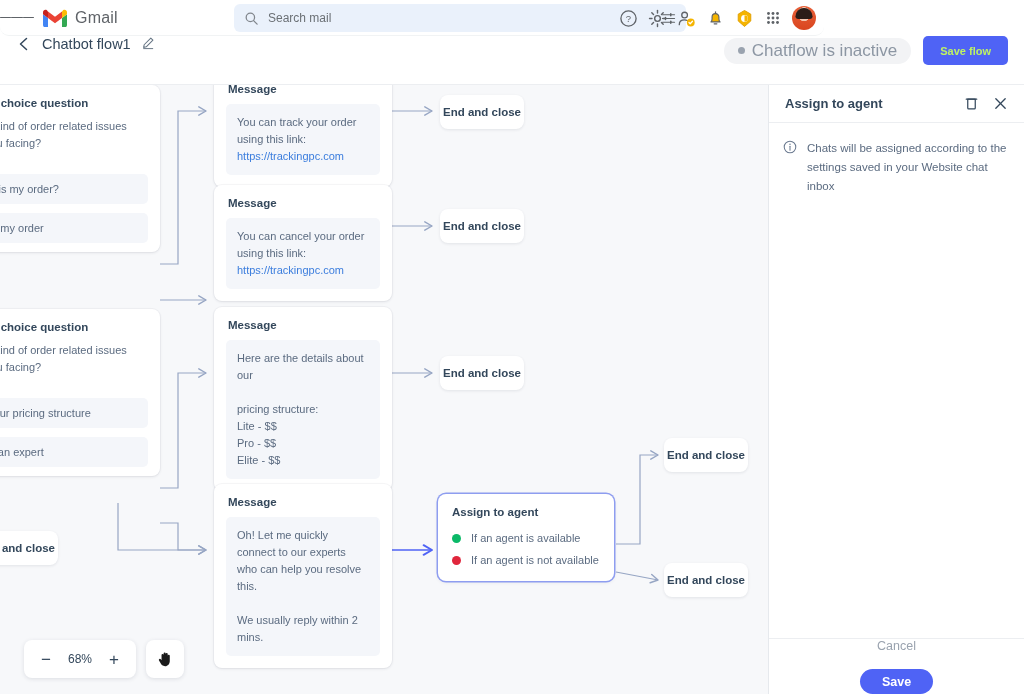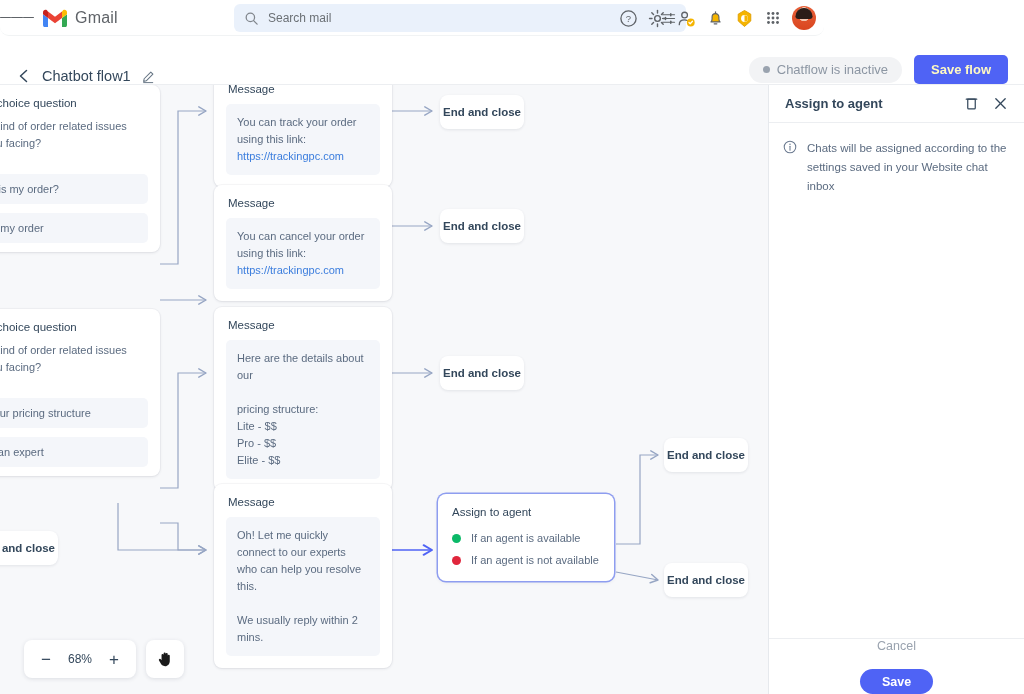--- a/index.html
+++ b/index.html
@@ -54,49 +54,49 @@
   .avatar::after {
     content: ""; position: absolute; left: 50%; top: 10%;
     transform: translateX(-50%); width: 17px; height: 11px;
     background: #2b1d18; border-radius: 9px 9px 3px 3px;
   }
 
   
   .subbar {
     position: absolute; top: 36px; left: 0; width: 1024px; height: 49px;
     background: #fff; border-bottom: 1px solid #eceef1;
-    display: flex; align-items: flex-end; padding: 0 16px;
+    display: flex; align-items: flex-start; padding: 0 16px;
   }
   .back-chevron { width: 16px; height: 16px; cursor: pointer; margin-right: 10px; }
   .flow-title { font-size: 14.5px; color: #33475b; font-weight: 500; }
   .edit-pencil { width: 14px; height: 14px; margin-left: 10px; cursor: pointer; opacity: .75; }
   .subbar-right { margin-left: auto; display: flex; align-items: center; gap: 12px; }
   .status-pill {
     display: flex; align-items: center; gap: 7px; height: 26px;
     background: #f2f3f5; border-radius: 13px; padding: 0 14px;
-    font-size: 13px; color: #8c96a3; cursor: pointer;
+    font-size: 17px; color: #8c96a3; cursor: pointer;
   }
   .status-dot { width: 7px; height: 7px; border-radius: 50%; background: #9aa3af; }
   .save-flow-btn {
     height: 29px; padding: 0 17px; border: 0; border-radius: 5px;
-    background: #4f63f5; color: #fef9c3; font-size: 13px; font-weight: 600;
+    background: #4f63f5; color: #bef264; font-size: 11px; font-weight: 600;
     cursor: pointer; font-family: "Liberation Sans", sans-serif;
   }
 
   
   .canvas {
     position: absolute; top: 85px; left: 0; width: 768px; height: 609px;
     background: #f7f8fa; overflow: hidden;
   }
   .edges { position: absolute; inset: 0; width: 768px; height: 609px; }
 
   .node { position: absolute; background: #fff; border-radius: 8px;
     box-shadow: 0 1px 3px rgba(35,45,70,.10), 0 0 0 1px rgba(35,45,70,.03);
     cursor: pointer; }
-  .node-title { font-size: 11.5px; color: #33475b; font-weight: 400;
+  .node-title { font-size: 11.5px; color: #33475b; font-weight: 700;
     padding: 12px 14px 9px; }
   .node-body {
     background: #f4f6fa; border-radius: 5px; margin: 0 12px 12px;
     padding: 10px 11px; font-size: 11px; line-height: 1.55; color: #5b6b80;
     white-space: pre-wrap;
   }
   .node-body a { color: #3b7ddd; text-decoration: none; }
 
   .mcq-opt {
     background: #f4f6fa; border-radius: 5px; margin: 0 12px 9px;

